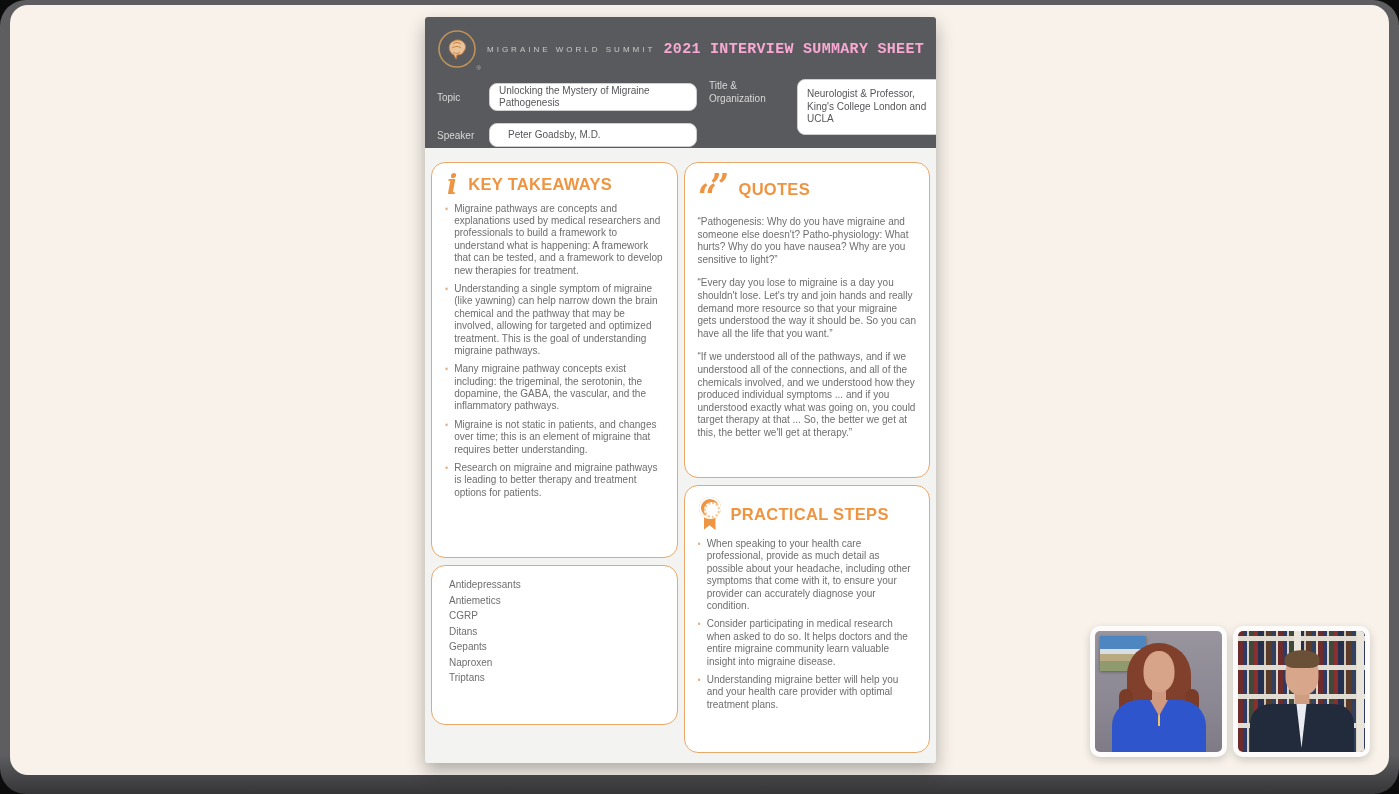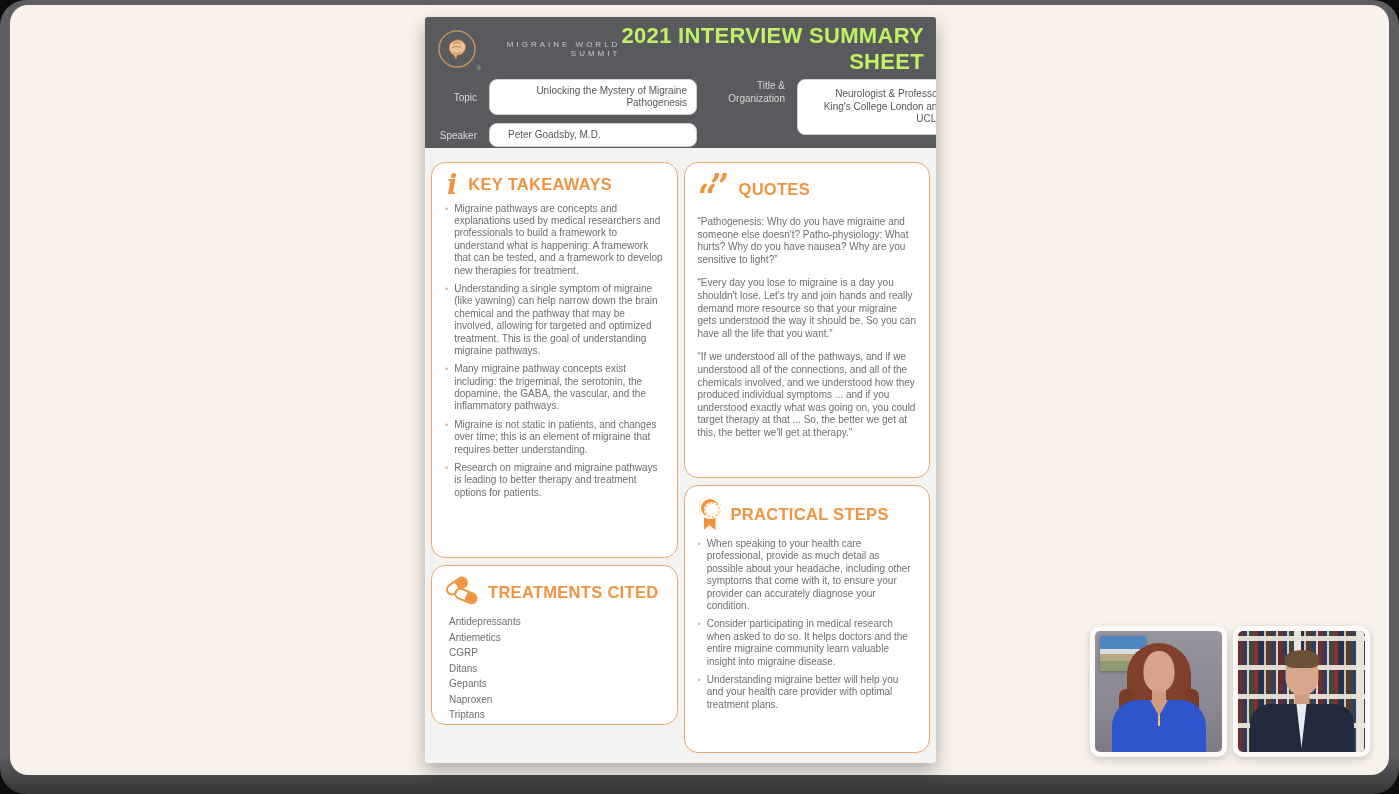--- a/index.html
+++ b/index.html
@@ -9,35 +9,35 @@
   .frame { position:absolute; inset:0; border-radius:26px;
            background:linear-gradient(180deg,#5e5e61 0%,#5e5e61 95%,#353537 100%); }
   .canvas { position:absolute; left:10px; right:10px; top:5px; bottom:19px;
             background:#f8f2ea; border-radius:18px; }
 
   
   .sheet { position:absolute; left:415px; top:12px; width:511px; height:746px;
            background:#f3f3f1; border-radius:3px;
            box-shadow:0 8px 18px rgba(0,0,0,.30); overflow:hidden; }
 
-  .sheet-header { height:131px; background:#595a5d; padding:8px 12px 0 12px; color:#fff;text-align:right; }
+  .sheet-header { height:131px; background:#595a5d; padding:8px 12px 0 12px; color:#fff; }
   .brand-row { display:flex; align-items:center; height:48px; }
   .logo-wrap { position:relative; width:40px; height:40px; flex:0 0 auto; }
   .logo-reg { position:absolute; right:-4px; bottom:-2px; font-size:6px; color:#bdbdbd; }
   .brand-text { margin-left:10px; font-size:8px; letter-spacing:3px; color:#c9c9c9; }
-  .sheet-title { margin-left:auto; font-size:22px; font-weight:bold; color:#bef264; letter-spacing:.3px; }
+  .sheet-title { margin-left:auto; font-size:15px; font-weight:bold; color:#f9a8d4; letter-spacing:.3px;font-family:Liberation Mono, monospace; }
 
   .fields { display:grid; margin-top:6px;
             grid-template-columns:40px 208px 76px auto;
             grid-template-rows:36px 26px; column-gap:12px; row-gap:7px; align-items:center; }
   .f-label { font-size:10px; color:#d8d8d8; }
   .f-box { background:#fff; border:1px solid #cfcfcf; border-radius:8px;
            font-size:10px; color:#55565a; padding:3px 9px; line-height:1.25;
            display:flex; align-items:center; }
-  .f-topic   { grid-column:2; grid-row:1; height:36px; }
+  .f-topic   { grid-column:2; grid-row:1; height:28px; }
   .f-speaker { grid-column:2; grid-row:2; height:24px;padding-left:18px; }
   .l-org     { grid-column:3; grid-row:1 / span 2; align-self:start; line-height:1.3; }
   .f-org     { grid-column:4; grid-row:1 / span 2; height:56px; width:156px; align-self:start; }
 
   .sheet-body { display:flex; gap:6px; padding:14px 6px 0 6px; }
   .col { display:flex; flex-direction:column; gap:7px; width:249px; }
 
   .card { background:#fff; border:1.5px solid #e7a869; border-radius:14px;
           padding:11px 13px 8px 13px; overflow:hidden; }
   .card-kt { height:396px; }
@@ -187,27 +187,20 @@
                   <span>Migraine is not static in patients, and changes over time; this is an element of migraine that requires better understanding.</span>
                 </li>
               <li>
                   <span class="blt">•</span>
                   <span>Research on migraine and migraine pathways is leading to better therapy and treatment options for patients.</span>
                 </li>
             </ul>
           </div>
 
           <div class="card card-tr">
-            <div class="card-head">
-              <span class="icon-pills">
-                <span class="pill p1"></span>
-                  <span class="pill p2"></span>
-              </span>
-              <span class="card-title">TREATMENTS CITED</span>
-            </div>
             <ul class="treat-list">
               <li>Antidepressants</li>
               <li>Antiemetics</li>
               <li>CGRP</li>
               <li>Ditans</li>
               <li>Gepants</li>
               <li>Naproxen</li>
               <li>Triptans</li>
             </ul>
           </div>

